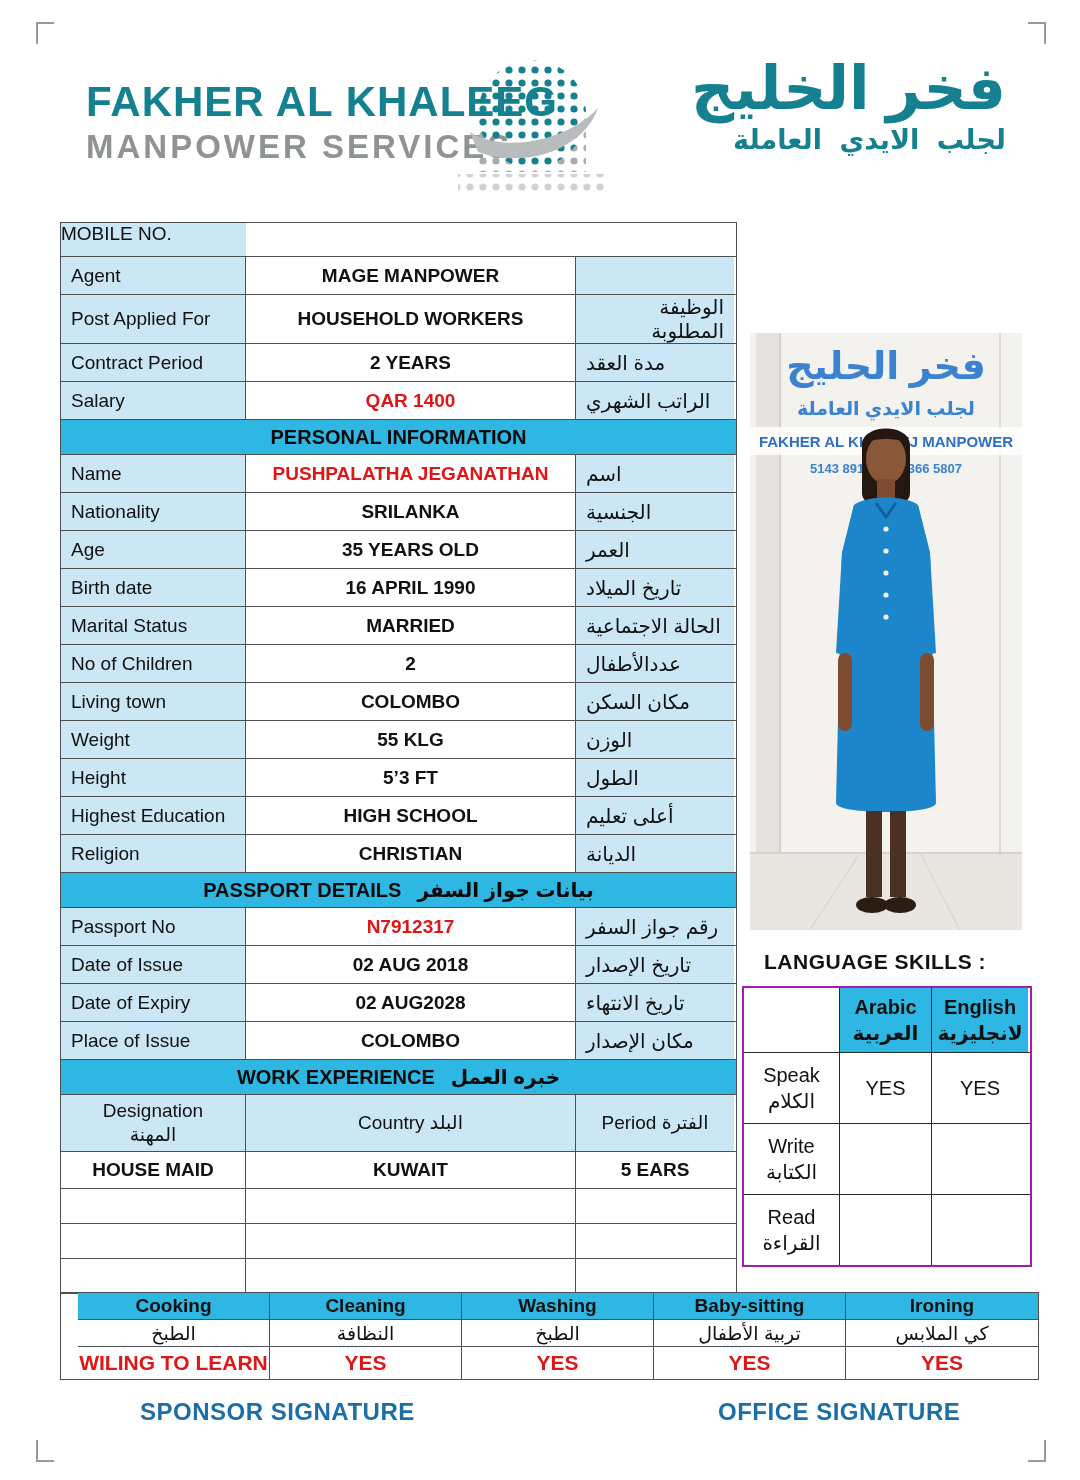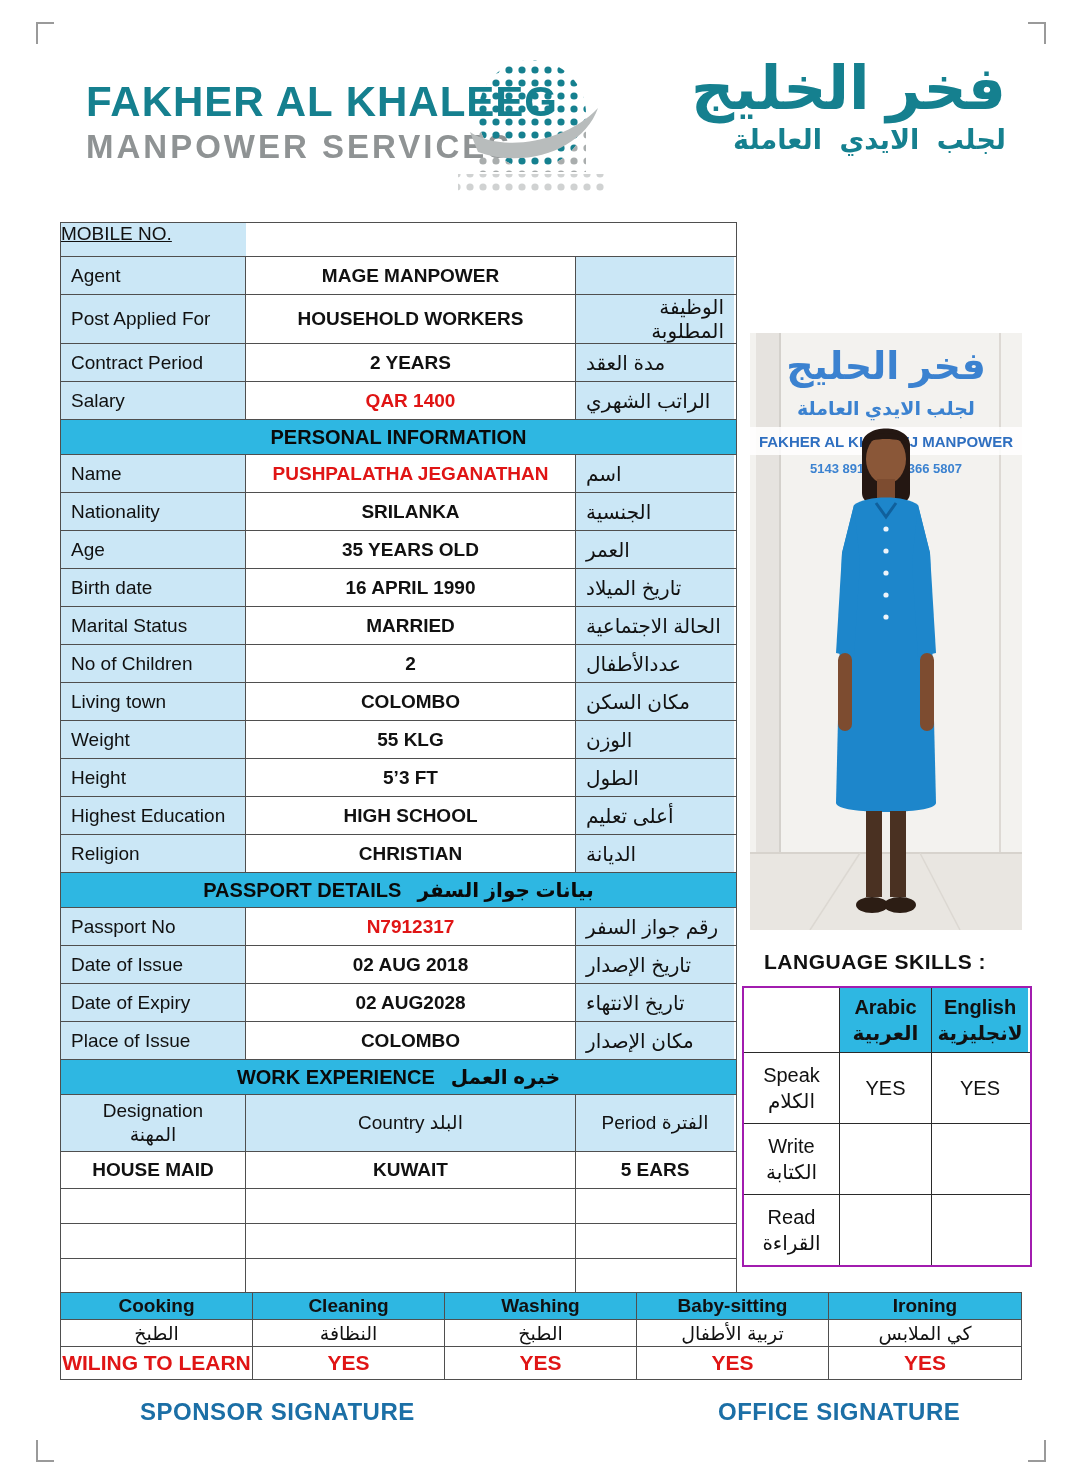--- a/index.html
+++ b/index.html
@@ -24,21 +24,21 @@
   .brand-ar-2{font-size:27px;font-weight:bold;margin-top:2px;word-spacing:10px;}
 
   
   .itable{position:absolute;left:60px;top:222px;width:675px;border:1px solid #4f4f4f;border-bottom:none;font-size:19px;}
   .trow{display:grid;grid-template-columns:185px 330px 158px;border-bottom:1px solid #4f4f4f;background:#fff;}
   .trow .cell{border-right:1px solid #4f4f4f;padding:0 10px;display:flex;align-items:center;min-height:37px;box-sizing:border-box;}
   .trow .cell:last-child{border-right:none;}
   .cell.label{background:#cbe7f6;}
   .cell.value{justify-content:center;font-weight:bold;text-align:center;}
   .cell.arabic{background:#cbe7f6;justify-content:flex-end;direction:rtl;font-size:20px;}
-  .mobile-row{display:grid;grid-template-columns:185px 490px;border-bottom:1px solid #4f4f4f;text-decoration:underline;}
+  .mobile-row{display:grid;grid-template-columns:185px 490px;border-bottom:1px solid #4f4f4f;}
   .mobile-row .cell{min-height:33px;}
   .band{background:#2eb7e2;font-weight:bold;display:flex;justify-content:center;align-items:center;gap:16px;
         min-height:34px;border-bottom:1px solid #4f4f4f;font-size:20px;color:#0a0a0a;}
   .red{color:#e01515;}
   .whead .cell{background:#cbe7f6;flex-direction:column;justify-content:center;text-align:center;min-height:56px;line-height:1.25;}
   .wrow .cell{justify-content:center;font-weight:bold;min-height:36px;}
   .wrow.empty .cell{min-height:34px;}
 
   
   .photo{position:absolute;left:750px;top:333px;width:272px;height:597px;}
@@ -49,21 +49,21 @@
   .lang-table{border:2px solid #a21caf;display:block;}
   .lrow{display:grid;grid-template-columns:96px 92px 96px;border-bottom:1px solid #2a2a2a;}
   .lrow:last-child{border-bottom:none;}
   .lcell{border-right:1px solid #2a2a2a;display:flex;flex-direction:column;align-items:center;justify-content:center;
          text-align:center;min-height:70px;font-size:20px;line-height:1.3;box-sizing:border-box;padding:4px 2px;}
   .lcell:last-child{border-right:none;}
   .lcell.hdr{background:#2eb7e2;font-weight:bold;min-height:64px;}
   .lcell.blank{background:#fff;min-height:64px;}
 
   
-  .skills{position:absolute;left:60px;top:1292px;width:960px;border:1px solid #4f4f4f;}
+  .skills{position:absolute;left:60px;top:1292px;width:960px;border:1px solid #4f4f4f;padding-left:17px;}
   .srow{display:grid;grid-template-columns:repeat(5,1fr);border-bottom:1px solid #4f4f4f;}
   .srow:last-child{border-bottom:none;}
   .scell{border-right:1px solid #4f4f4f;display:flex;align-items:center;justify-content:center;
          min-height:26px;font-size:19px;box-sizing:border-box;}
   .scell:last-child{border-right:none;}
   .srow.en .scell{background:#2eb7e2;font-weight:bold;}
   .srow.ar .scell{direction:rtl;font-size:19px;}
   .srow.val .scell{min-height:32px;font-weight:bold;font-size:21px;color:#e01515;}
 
   

